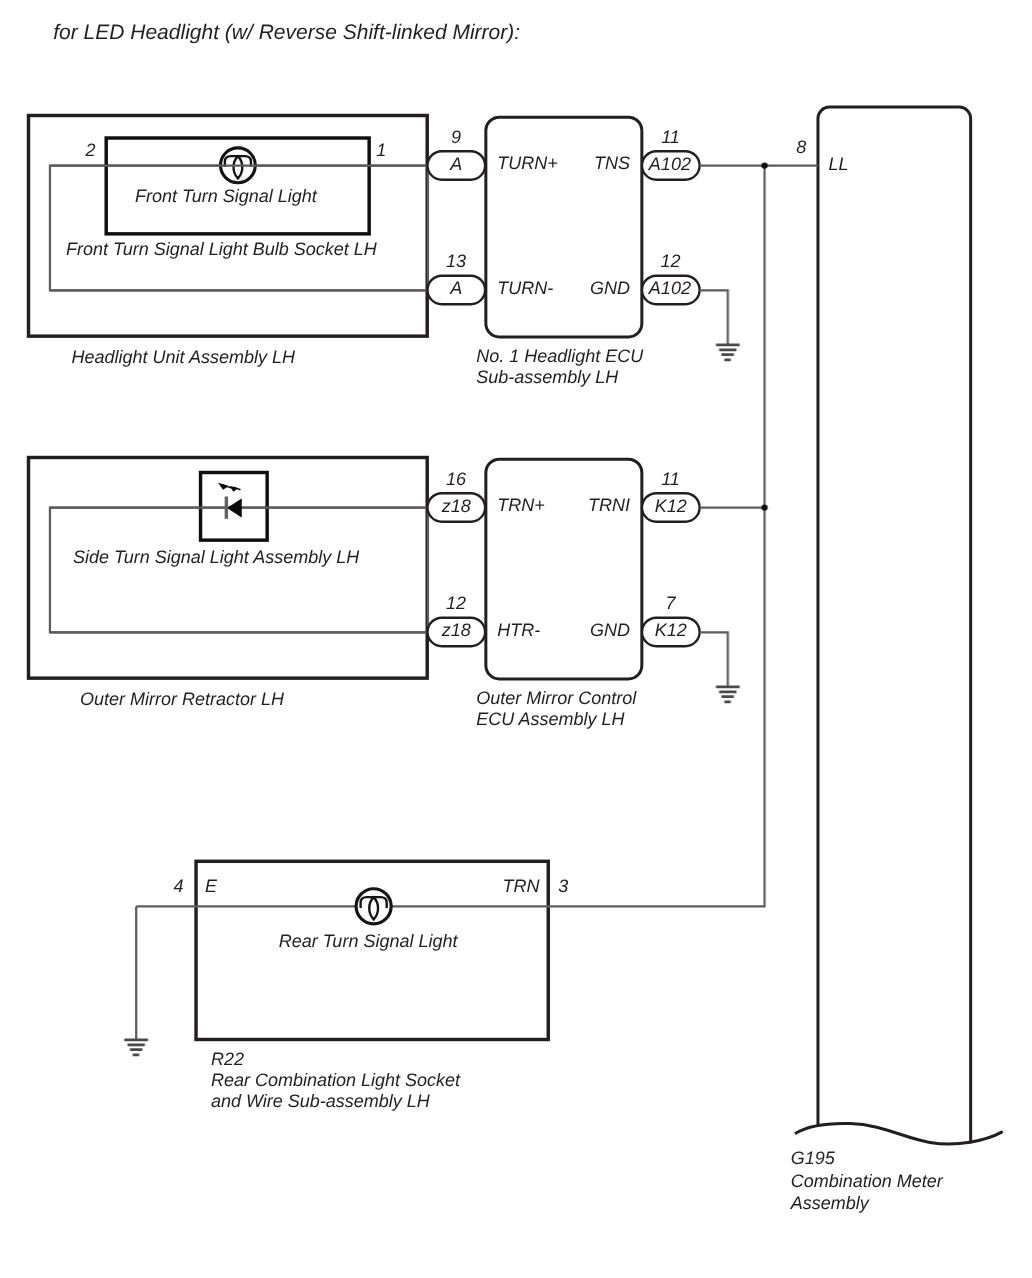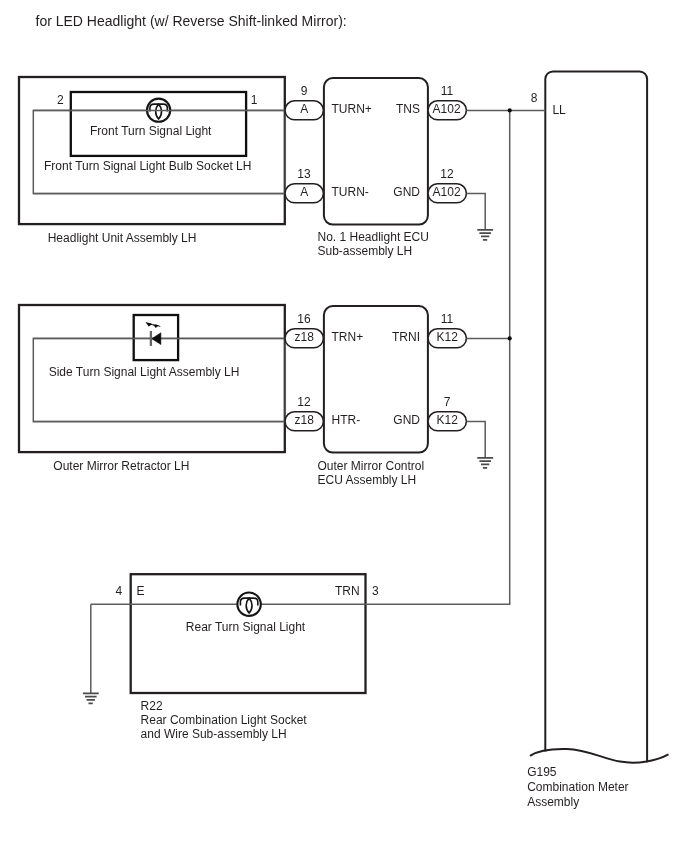--- a/index.html
+++ b/index.html
@@ -1,20 +1,20 @@
 <!DOCTYPE html>
 <html><head>
 <meta charset="utf-8">
 <title>Wiring Diagram</title>
 <style>
   html,body{margin:0;padding:0;background:#ffffff;}
   svg text{will-change:transform;}
   body{width:688px;height:852px;overflow:hidden;
        font-family:"Liberation Sans",sans-serif;color:#231f20;}
-  #sheet{position:relative;width:688px;height:852px;background:#fff;}
+  #sheet{position:relative;width:688px;height:852px;background:#fff;font-style:italic;}
   svg{display:block;}
   .t{font-family:"Liberation Sans",sans-serif;fill:#231f20;font-size:12px;}
   .t11{font-size:12px;}
   .t12{font-size:12px;}
   .t13{font-size:14px;}
   .box-hv{fill:none;stroke:#231f20;stroke-width:2.3;}
   .box-thin{fill:none;stroke:#0f0f0f;stroke-width:2.3;}
   .box-gray{fill:none;stroke:#5c5c5c;stroke-width:1.5;}
   .wire{fill:none;stroke:#5c5c5c;stroke-width:1.5;}
   .pill{fill:#fff;stroke:#231f20;stroke-width:1.6;}

